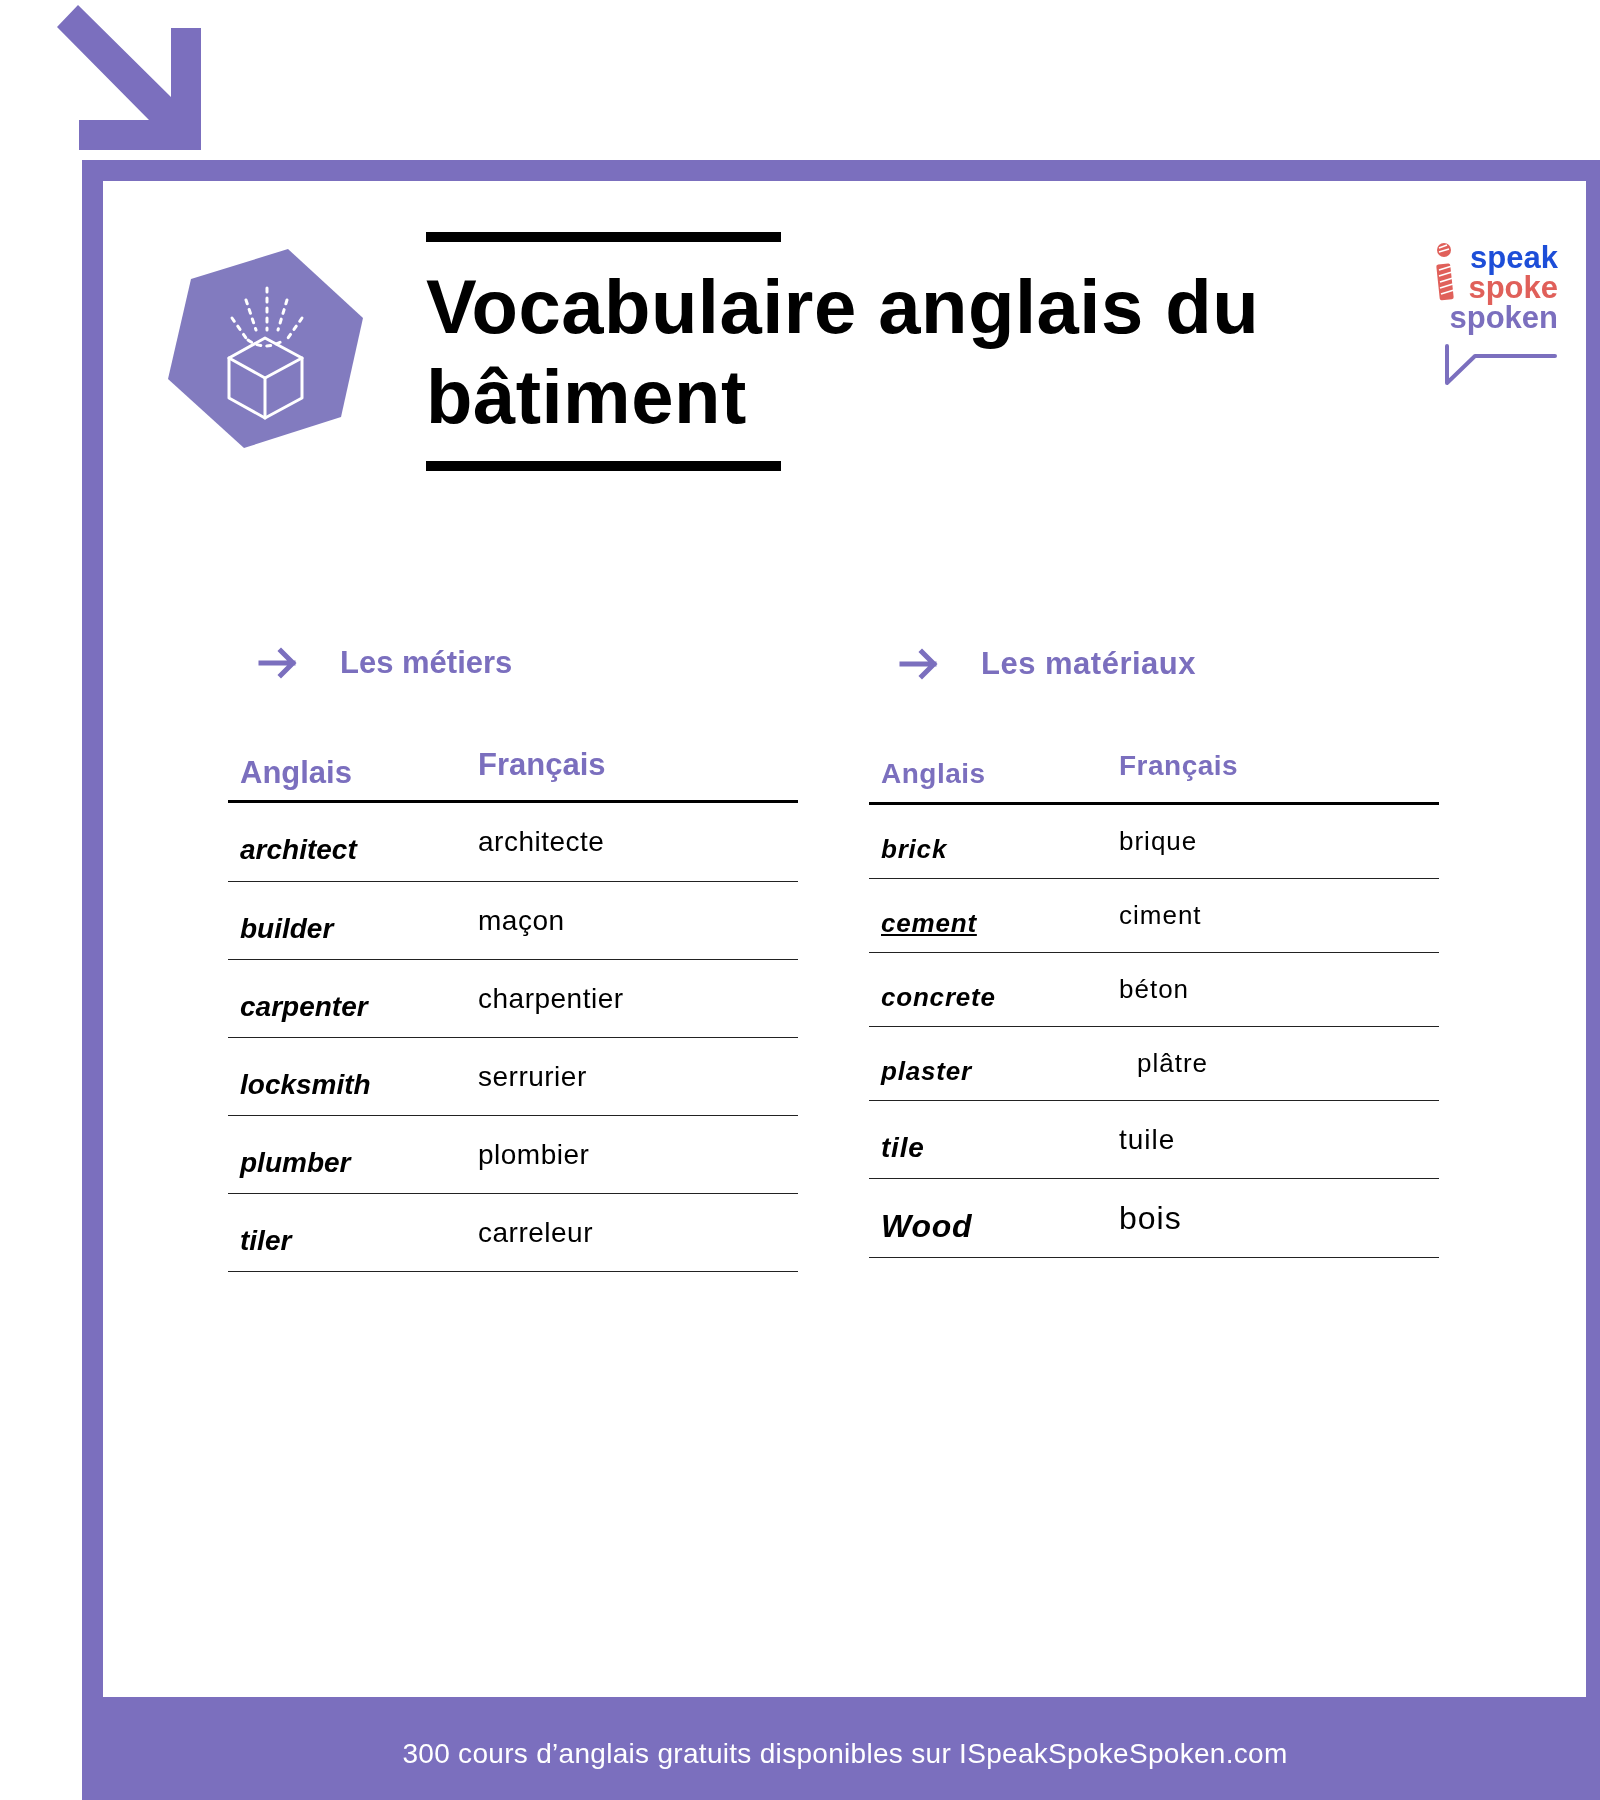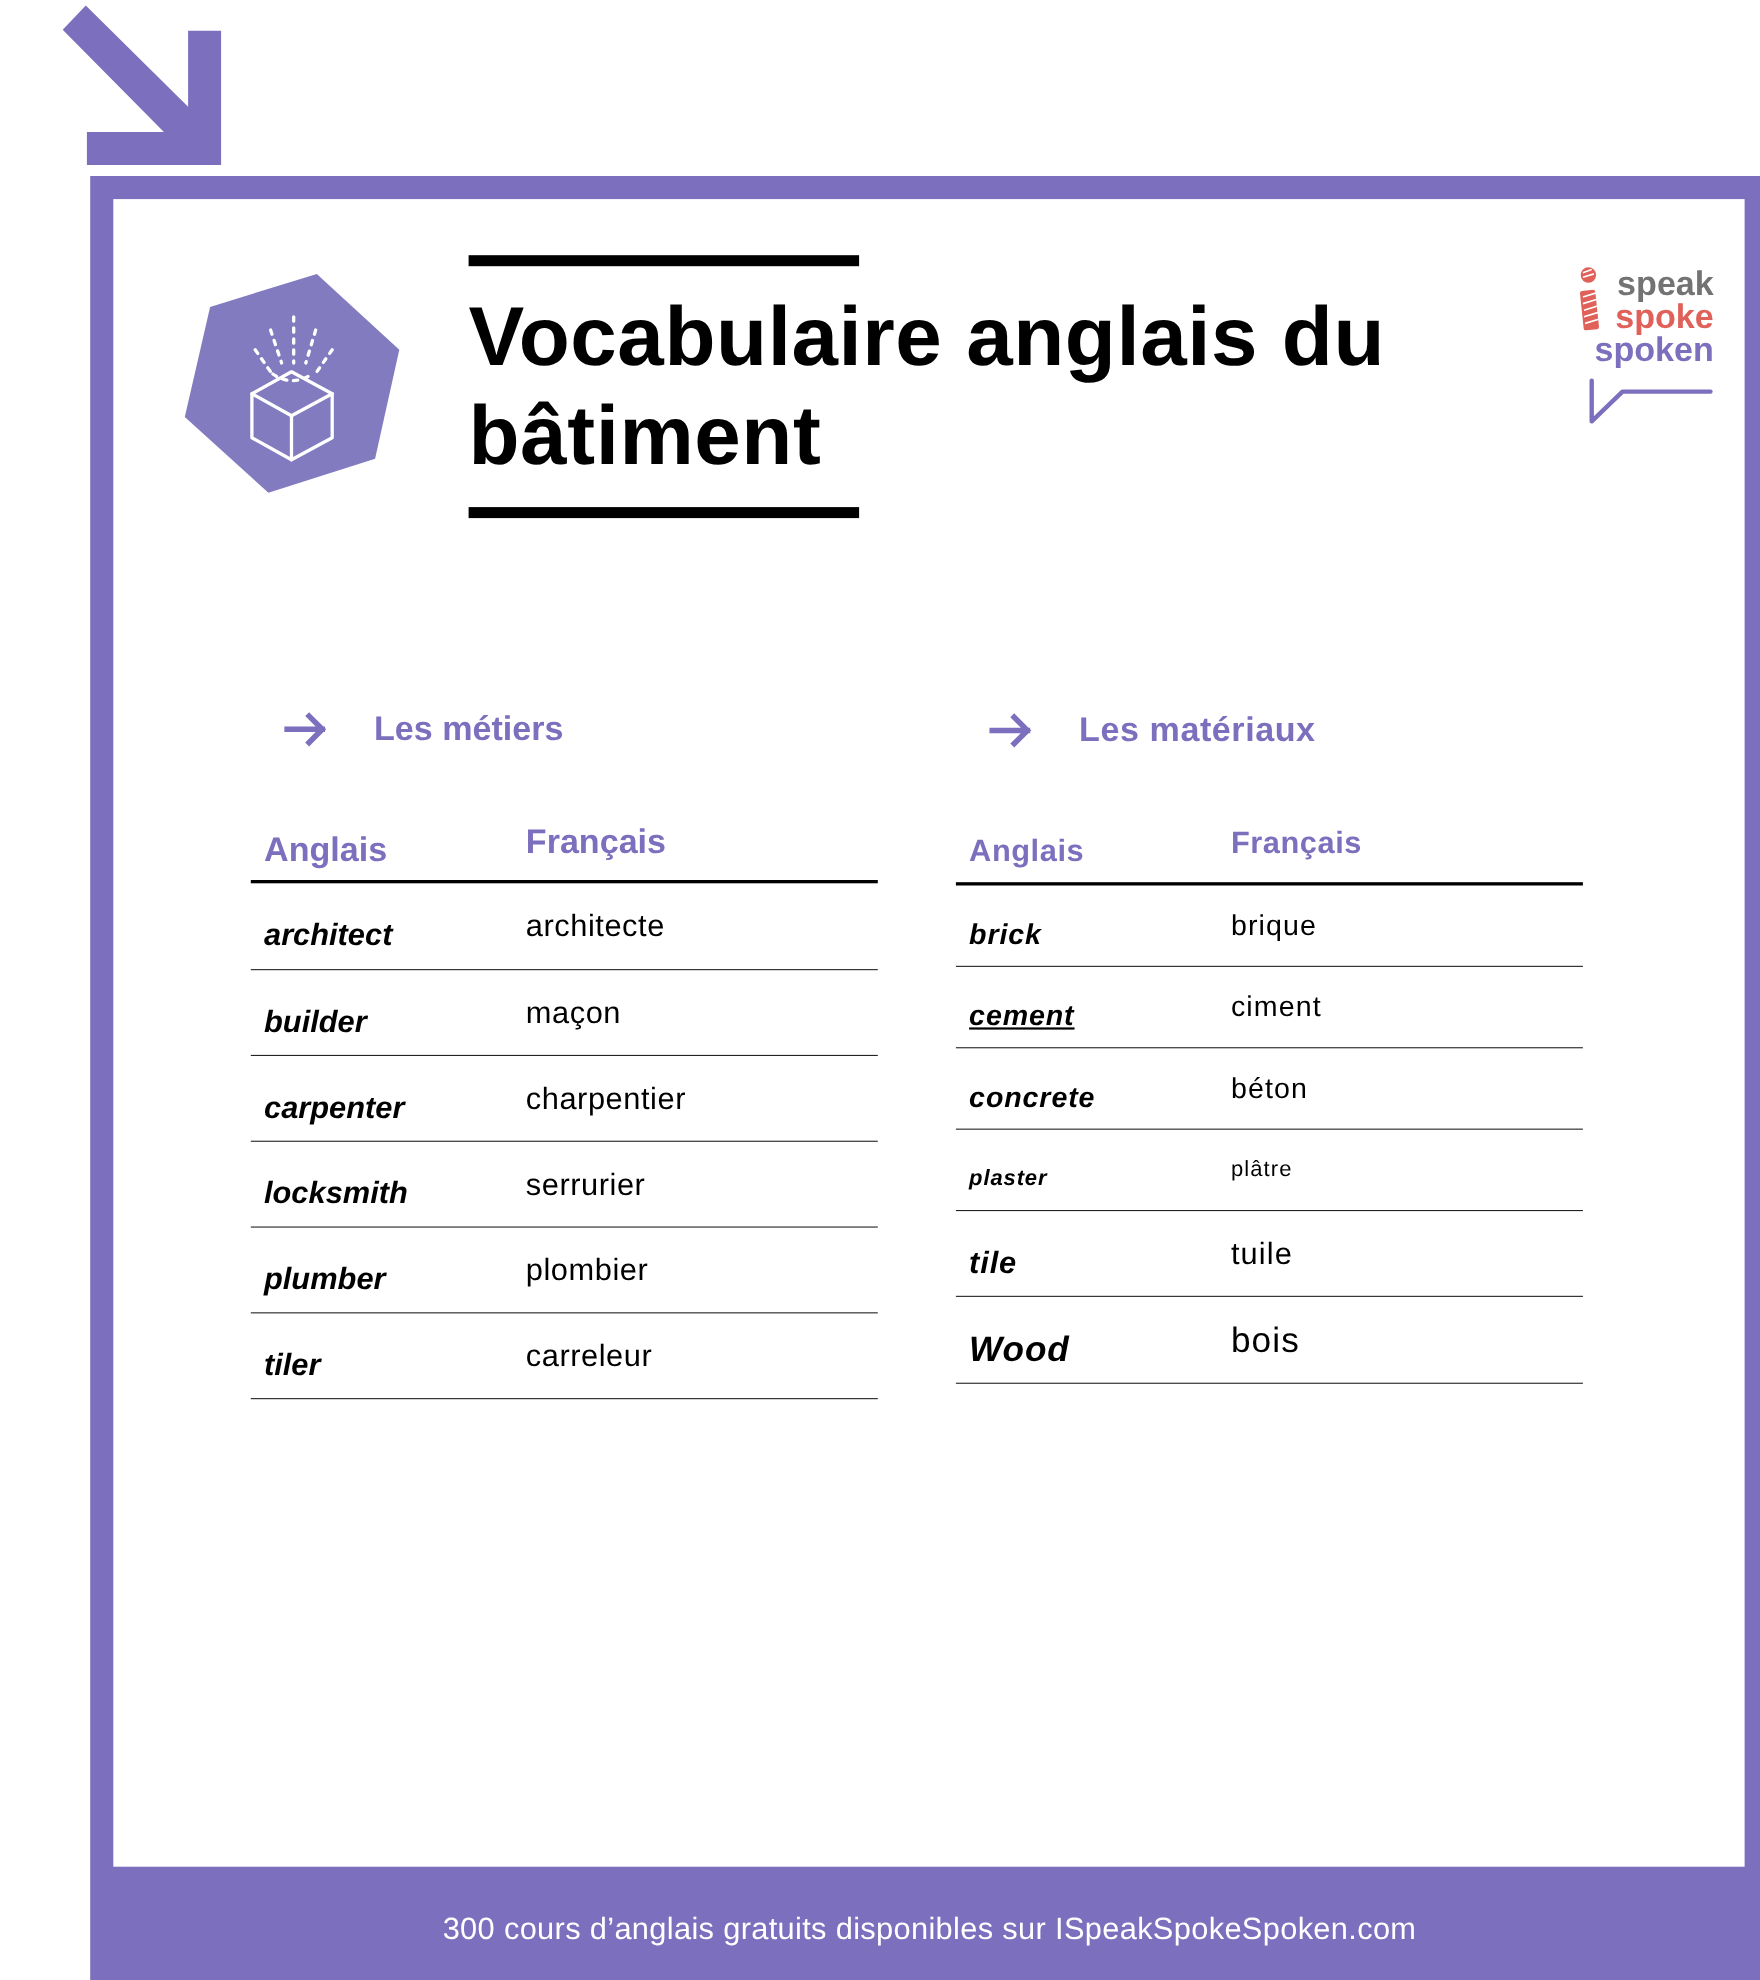--- a/index.html
+++ b/index.html
@@ -62,21 +62,21 @@
     <g stroke="#ffffff" stroke-width="1.5">
       <line x1="7" y1="8" x2="15" y2="5"></line>
         <line x1="7" y1="12" x2="17" y2="9"></line>
       <line x1="7" y1="30" x2="20" y2="26"></line>
         <line x1="7" y1="36" x2="20" y2="32"></line>
       <line x1="8" y1="42" x2="21" y2="38"></line>
         <line x1="8" y1="48" x2="21" y2="44"></line>
       <line x1="9" y1="54" x2="22" y2="50"></line>
     </g>
   </svg>
-  <div class="abs logo-word" style="right:2px;top:4px;color:#737373;">speak</div>
+  <div class="abs logo-word" style="right:2px;top:4px;color:#1d4ed8;">speak</div>
   <div class="abs logo-word" style="right:2px;top:34px;color:#e0605a;">spoke</div>
   <div class="abs logo-word" style="right:2px;top:64px;color:#7b6fbe;">spoken</div>
   <svg class="abs" style="left:0;top:100px;" width="130" height="50" viewBox="0 0 130 50">
     <polyline points="17,8 17,45 45,18 125,18" fill="none" stroke="#7b6fbe" stroke-width="4" stroke-linecap="round" stroke-linejoin="round"></polyline>
   </svg>
 </div>
 
 <div class="abs section-head" style="left:248px;top:645px;">
   <svg class="arrow" width="40" height="34" viewBox="0 0 40 34">
       <path d="M2 17 H34 M22 5 L34 17 L22 29" fill="none" stroke="#7b6fbe" stroke-width="5" stroke-linecap="square"></path>
@@ -132,21 +132,21 @@
       <div class="col2 fr" style="letter-spacing:1px;">brique</div>
     </div>
   <div class="row" style="height:73px;font-size:26px;">
       <div class="col1 en" style="letter-spacing:0.8px;text-decoration:underline;">cement</div>
       <div class="col2 fr" style="letter-spacing:1px;">ciment</div>
     </div>
   <div class="row" style="height:73px;font-size:26px;">
       <div class="col1 en" style="letter-spacing:0.8px;">concrete</div>
       <div class="col2 fr" style="letter-spacing:1px;">béton</div>
     </div>
-  <div class="row" style="height:73px;font-size:20px;">
+  <div class="row" style="height:73px;font-size:26px;gap:18px;">
       <div class="col1 en" style="letter-spacing:0.8px;">plaster</div>
       <div class="col2 fr" style="letter-spacing:1px;">plâtre</div>
     </div>
   <div class="row" style="height:77px;font-size:28px;">
       <div class="col1 en" style="letter-spacing:0.8px;">tile</div>
       <div class="col2 fr" style="letter-spacing:1px;">tuile</div>
     </div>
   <div class="row" style="height:78px;font-size:32px;">
       <div class="col1 en" style="letter-spacing:0.8px;">Wood</div>
       <div class="col2 fr" style="letter-spacing:1px;">bois</div>

